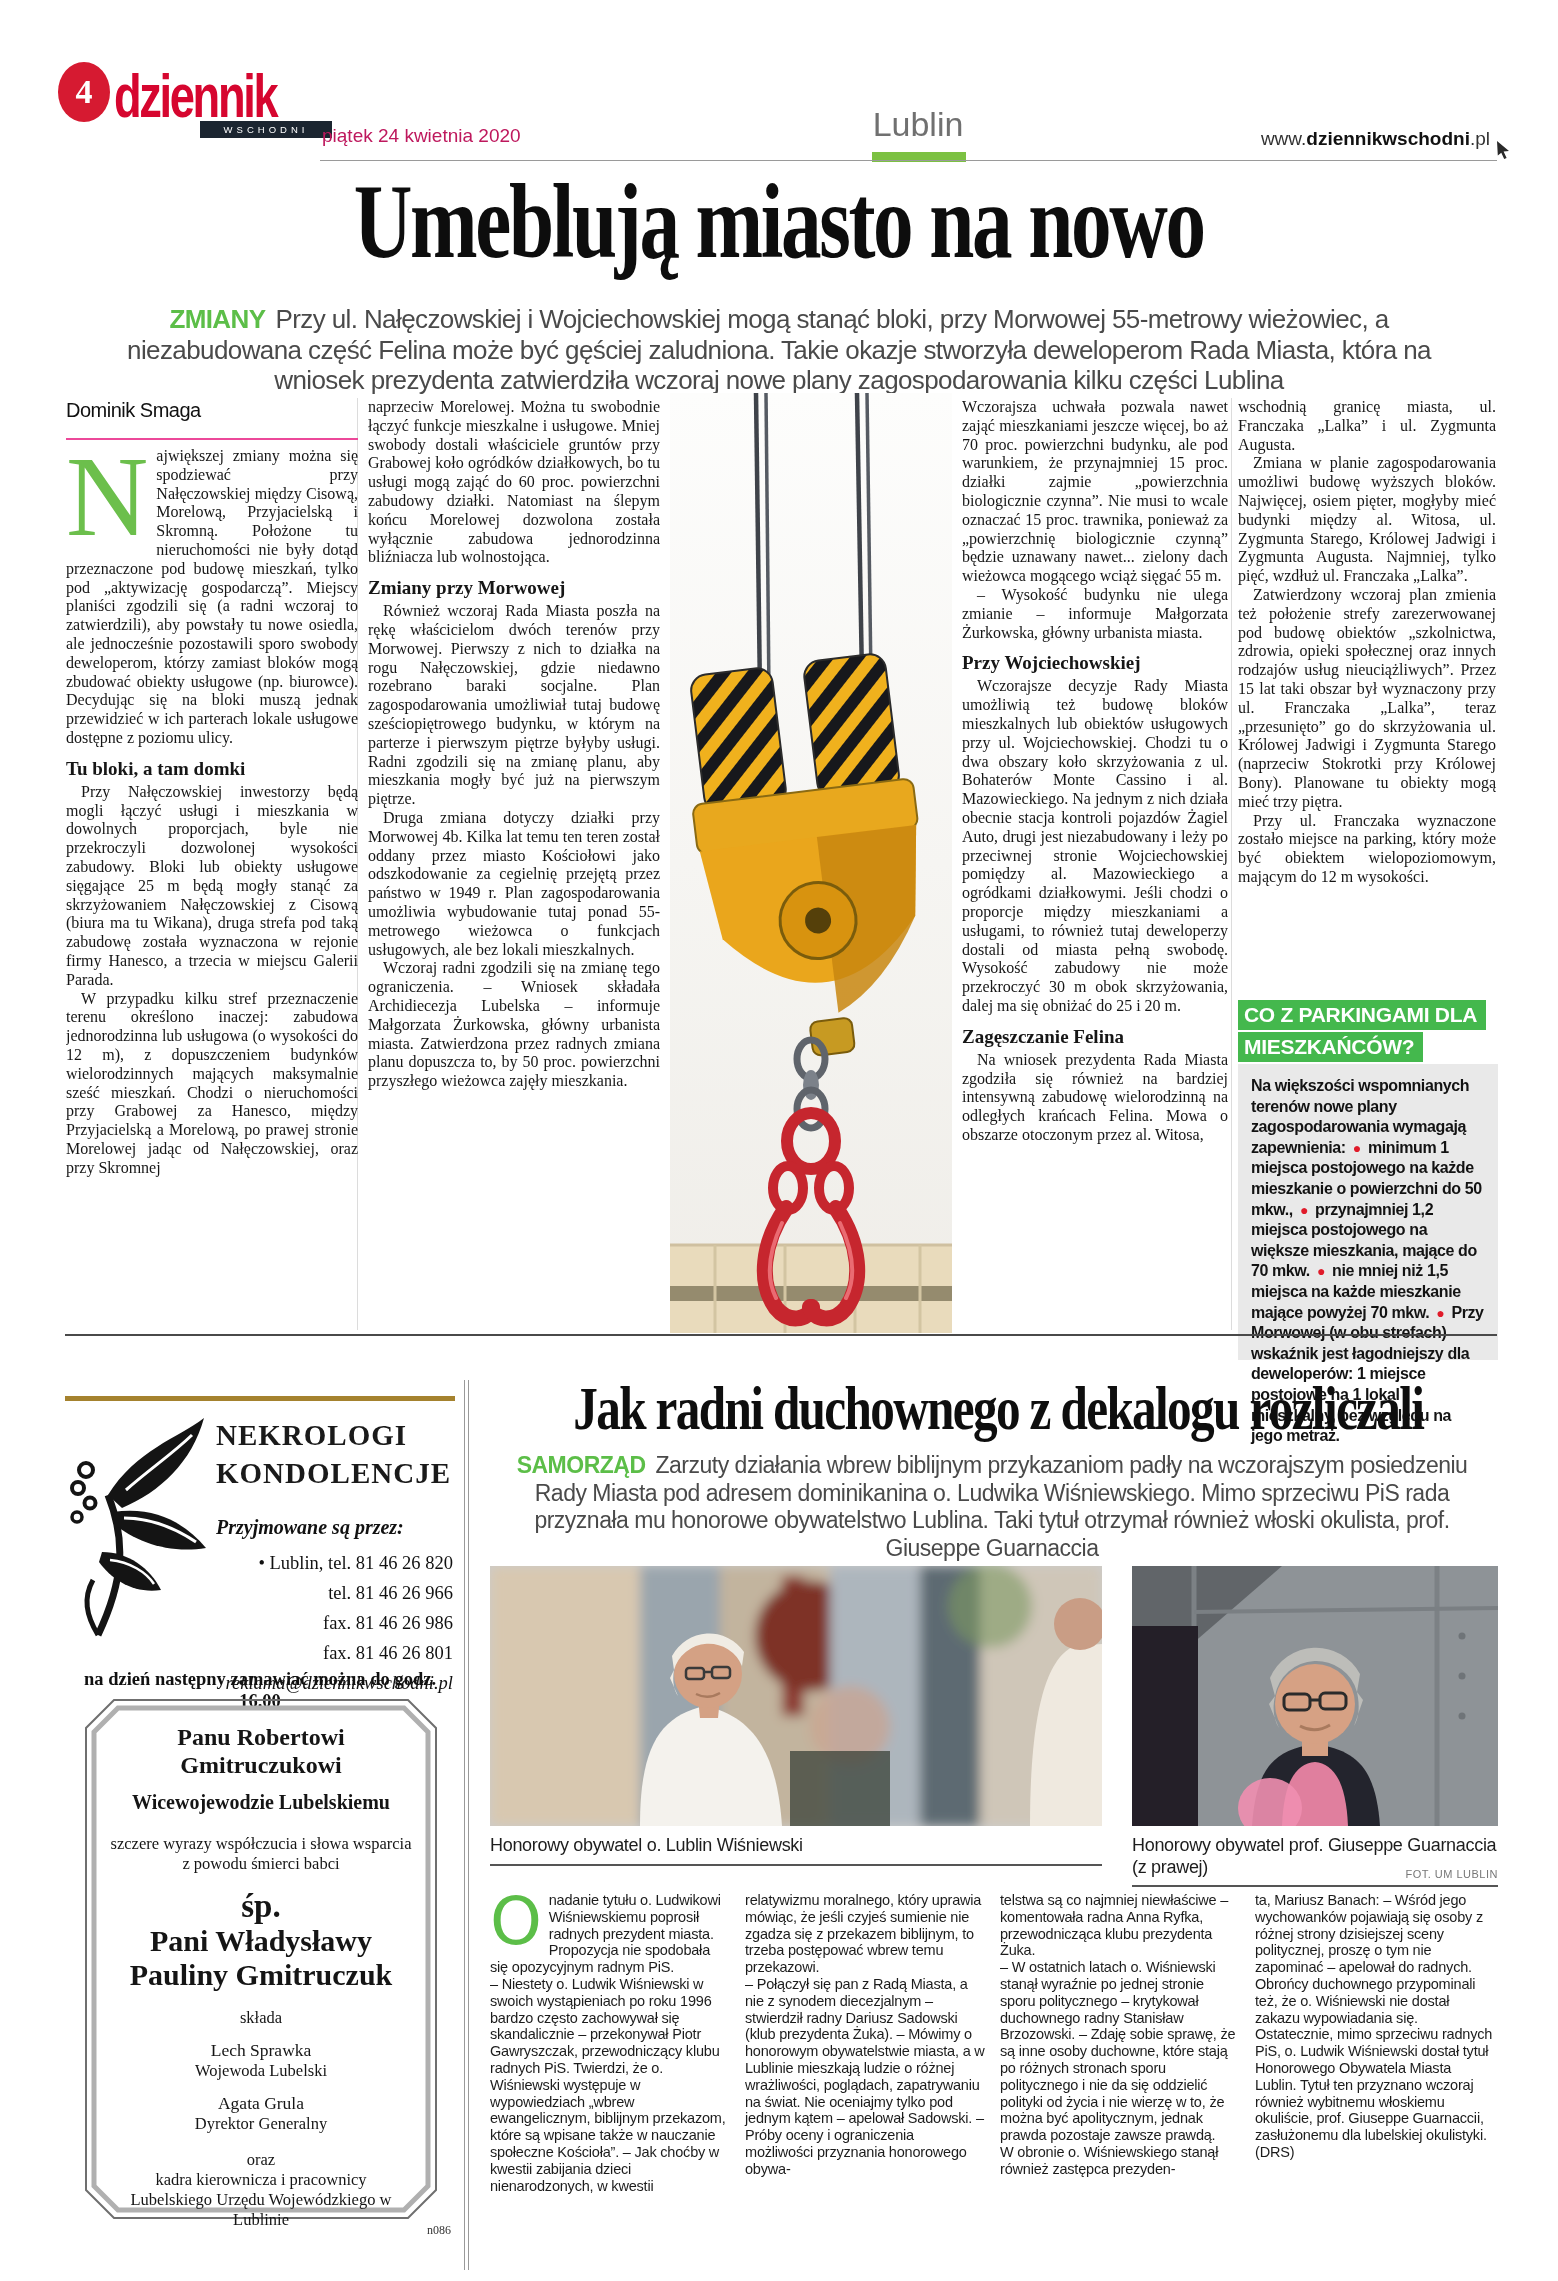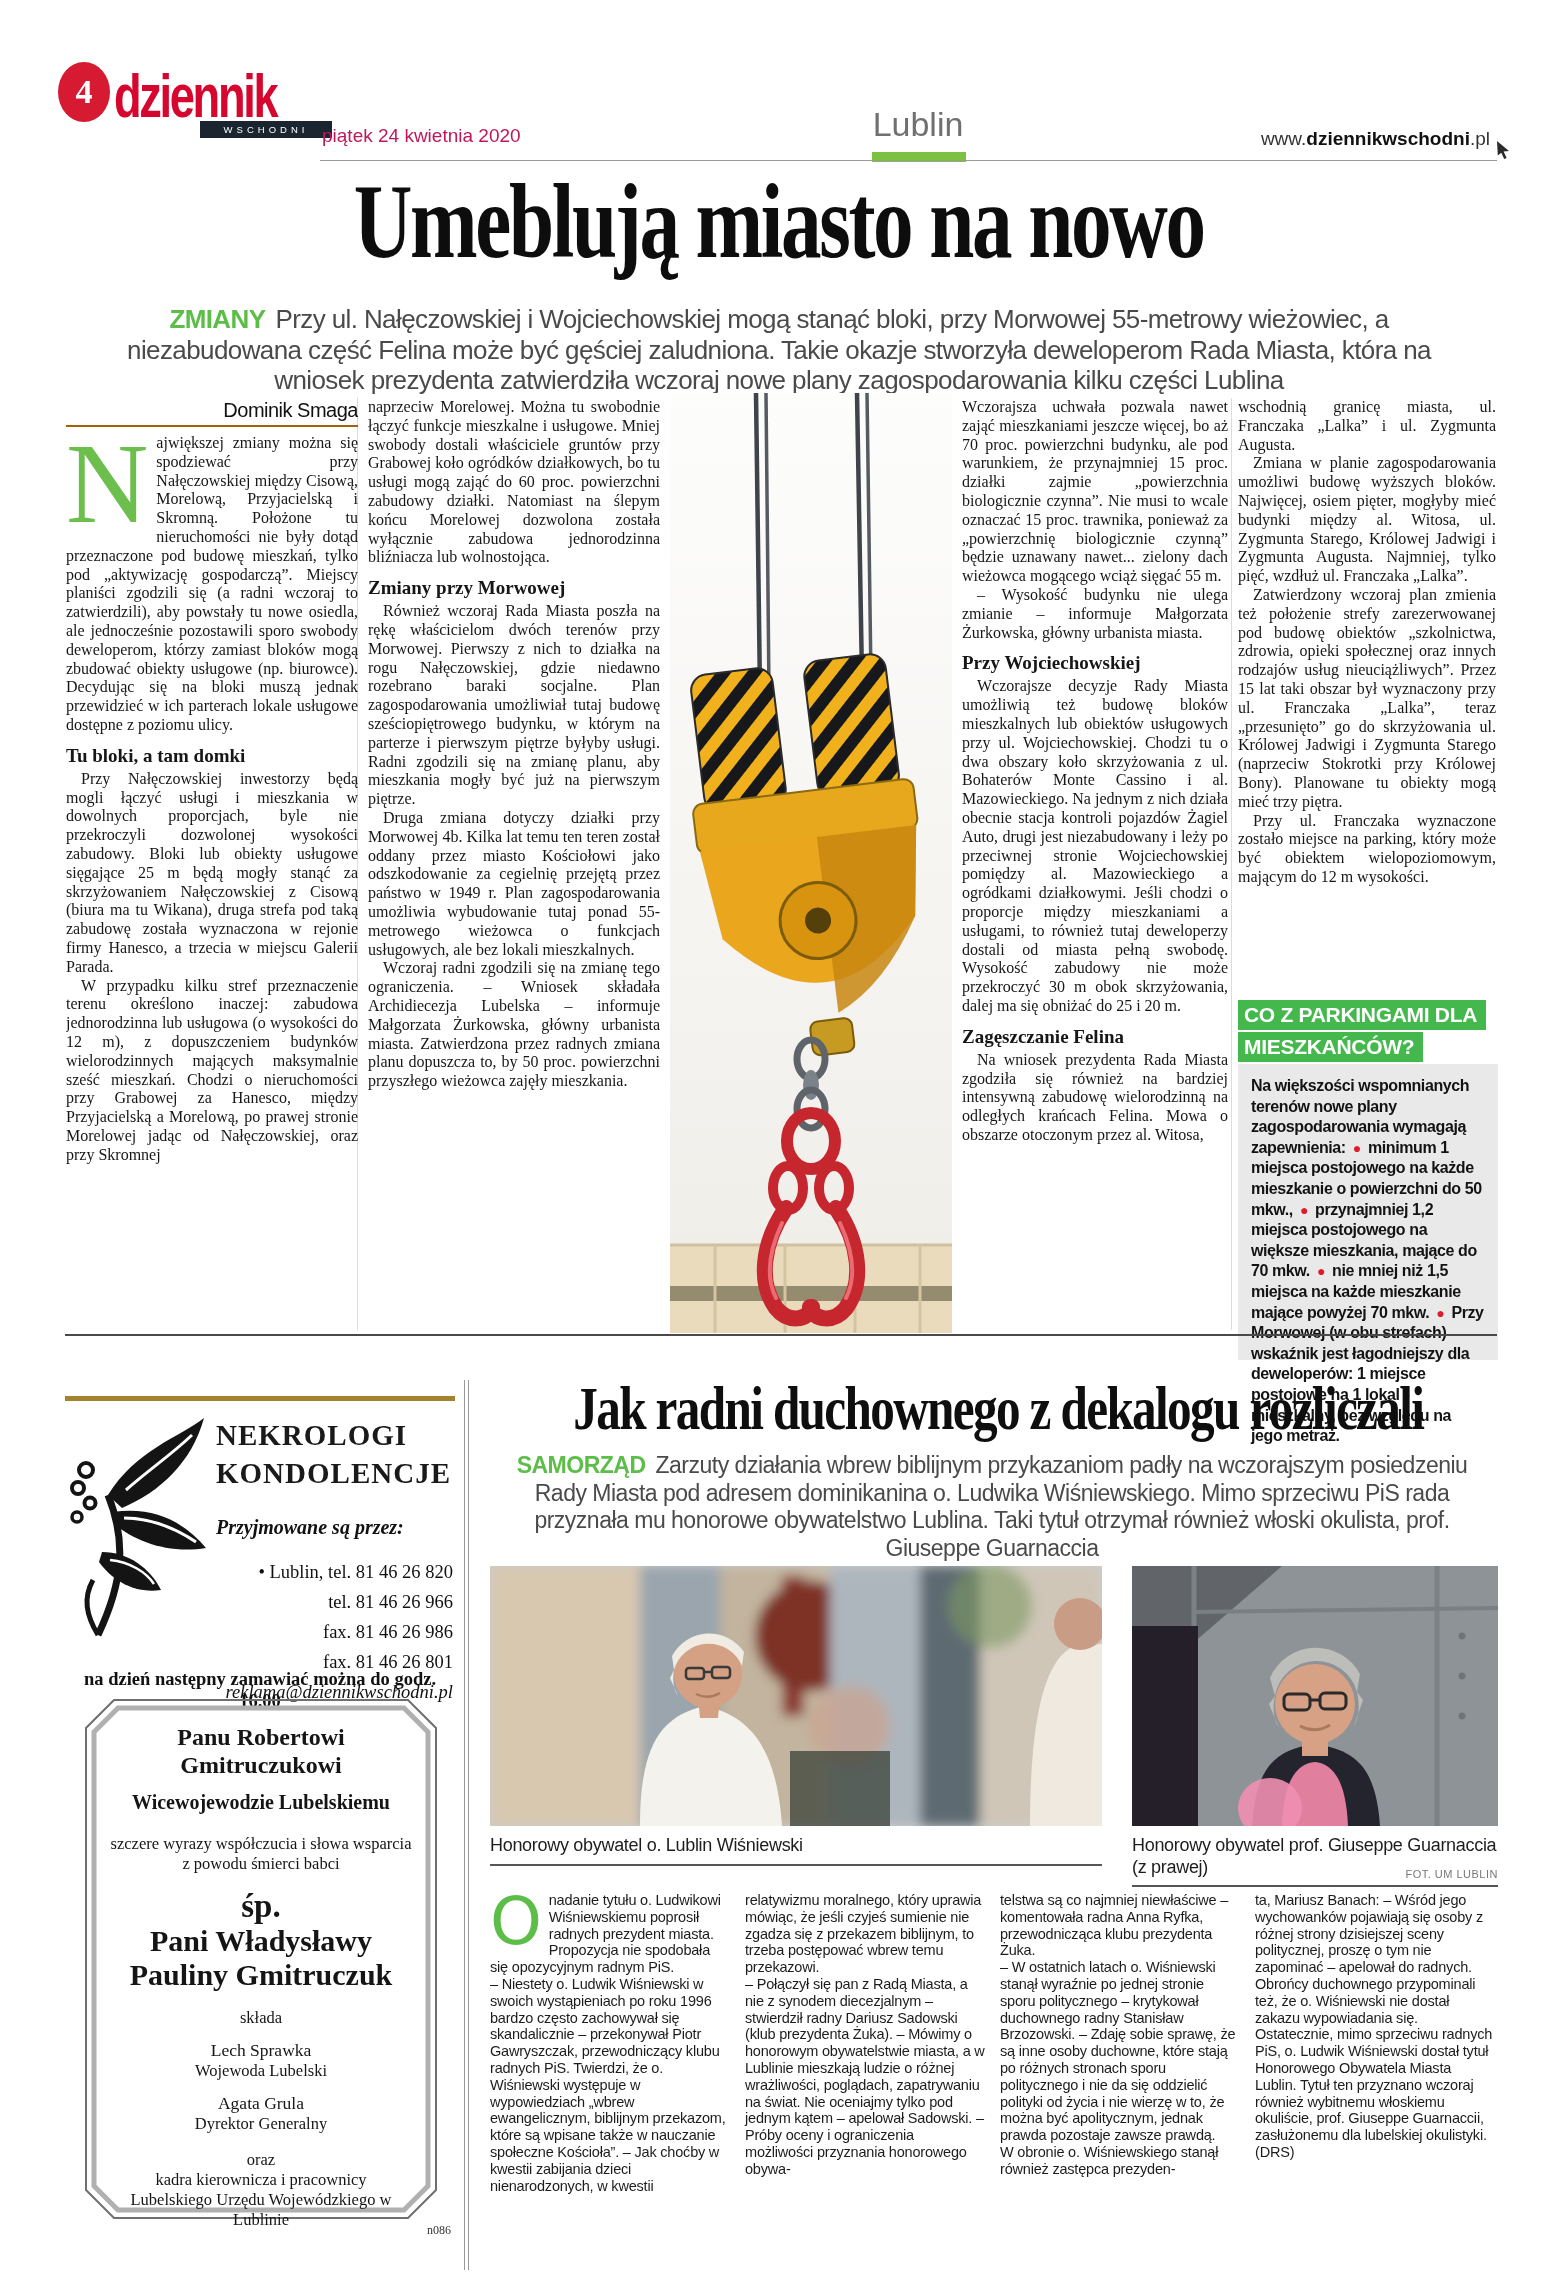--- a/index.html
+++ b/index.html
@@ -27,41 +27,41 @@
   #hl1 span{display:inline-block;font:bold 104px/1.05 "Liberation Serif",serif;color:#0d0d0d;
             letter-spacing:-3px;transform:scale(.78,1.02);transform-origin:center top;white-space:nowrap;}
   #lead1{left:90px;top:304px;width:1378px;text-align:center;
          font:26px/1.18 "Liberation Sans",sans-serif;color:#4a4a4a;letter-spacing:-.6px;}
   .kick{font-weight:bold;color:#5cbe48;margin-right:10px;text-align:center;}
   .ncol{top:398px;height:938px;overflow:hidden;text-align:justify;
         font:16px/18.8px "Liberation Serif",serif;color:#161616;}
   .ncol p{margin:0;}
   .ncol p.ind{text-indent:15px;}
   .sub{font:bold 19px/22px "Liberation Serif",serif;margin:10px 0 3px;text-align:left;text-indent:0;}
-  #author{border-bottom:2px solid #a16207;text-align:right;padding-bottom:3px;margin-bottom:7px;
+  #author{border-bottom:2px solid #ec4899;text-align:left;padding-bottom:16px;margin-bottom:7px;
           font:20px/1.2 "Liberation Sans",sans-serif;letter-spacing:-.5px;color:#111;}
   .dropN{float:left;font:114px/92px "Liberation Serif",serif;color:#6cbf4c;padding:4px 8px 0 0;}
   .colrule{top:398px;width:0;height:932px;border-left:1px solid #dcdcdc;}
   
   #parklabel{left:1238px;top:1000px;width:262px;font:bold 21px/1.1 "Liberation Sans",sans-serif;
              letter-spacing:-.3px;color:#fff;}
   #parklabel span{display:inline-block;background:#44b84d;padding:3px 9px 4px 6px;margin-bottom:2px;}
   #parkbody{left:1238px;top:1064px;width:234px;height:272px;background:#e9e9e9;
             padding:12px 13px;font:bold 16px/20.6px "Liberation Sans",sans-serif;
             letter-spacing:-.4px;color:#131313;text-align:left;}
   .rdot{color:#e01b2a;font-size:14px;padding:0 3px;}
   
   #midrule{left:65px;top:1334px;width:1432px;height:0;border-top:2px solid #4a4a4a;}
   
   #goldbar{left:65px;top:1396px;width:390px;height:5px;background:#a5822e;}
   #necroT1{left:216px;top:1420px;font:bold 29px/1.1 "Liberation Serif",serif;letter-spacing:1px;color:#1a1a1a;}
   #necroT2{left:216px;top:1458px;font:bold 29px/1.1 "Liberation Serif",serif;letter-spacing:1px;color:#1a1a1a;}
   #necroIntro{left:216px;top:1515px;font:italic bold 20px/1.2 "Liberation Serif",serif;color:#111;}
   #necroContact{left:65px;top:1548px;width:388px;text-align:right;
-                font:18.5px/30px "Liberation Serif",serif;color:#111;margin-top:9px;}
+                font:18.5px/30px "Liberation Serif",serif;color:#111;}
   #necroContact .em{font-style:italic;}
   #necroNote{left:65px;top:1668px;width:390px;text-align:center;
              font:bold 18.5px/1.2 "Liberation Serif",serif;color:#111;}
   
   #obit{left:84px;top:1698px;width:354px;height:522px;}
   #obitContent{position:absolute;left:18px;top:26px;width:318px;text-align:center;color:#151515;}
   .ob-to1{font:bold 24px/1.15 "Liberation Serif",serif;margin-bottom:12px;}
   .ob-to2{font:bold 20px/1.15 "Liberation Serif",serif;margin-bottom:20px;}
   .ob-small{font:16.5px/20px "Liberation Serif",serif;}
   .ob-sp{font:bold 33px/1.1 "Liberation Serif",serif;margin-top:14px;}

